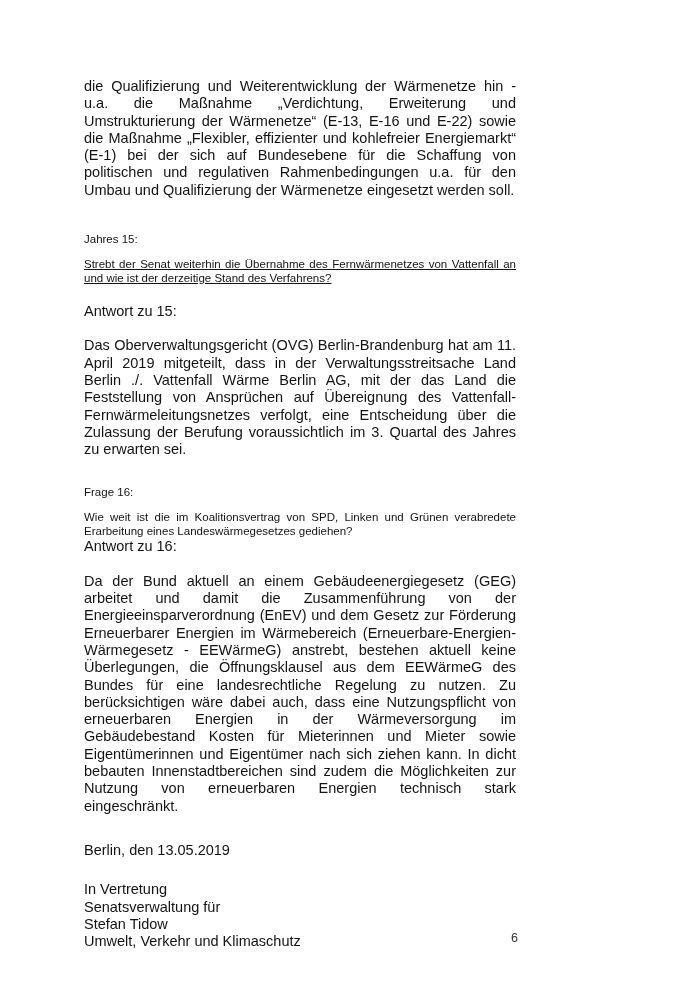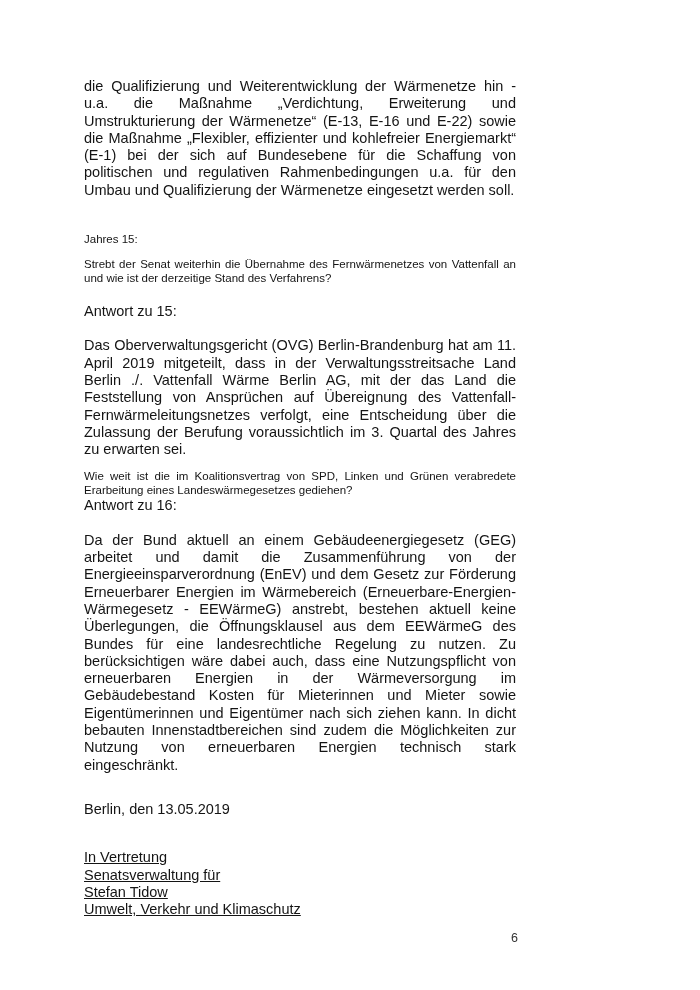--- a/index.html
+++ b/index.html
@@ -27,29 +27,29 @@
   .small {
     font-size: 11.5px;
     line-height: 14px;
   }
   .just {
     text-align: justify;
     text-justify: inter-word;
   }
   
   .q15label  { margin-top: 33px; }
-  .q15text   { margin-top: 11px; }
+  .q15text   { margin-top: 11px; text-decoration: underline; }
   .a15label  { margin-top: 18px; }
   .a15text   { margin-top: 17px; }
   .q16label  { margin-top: 27px; }
   .q16text   { margin-top: 11px; }
   .a16label  { }
   .a16text   { margin-top: 17px; }
   .dateline  { margin-top: 27px; }
-  .signature { margin-top: 31px; text-decoration: underline; }
+  .signature { margin-top: 22px; }
   .page-number {
     position: absolute;
     right: 50px;
     bottom: 45px;
     font-size: 12.5px;
     color: #333333;
   }
 </style>
 </head>
 <body>
@@ -60,20 +60,21 @@
     <p class="body just">die Qualifizierung und Weiterentwicklung der Wärmenetze hin - u.a. die Maßnahme „Verdichtung, Erweiterung und Umstrukturierung der Wärmenetze“ (E-13, E-16 und E-22) sowie die Maßnahme „Flexibler, effizienter und kohlefreier Energiemarkt“ (E-1) bei der sich auf Bundesebene für die Schaffung von politischen und regulativen Rahmenbedingungen u.a. für den Umbau und Qualifizierung der Wärmenetze eingesetzt werden soll.</p>
 
     <p class="small q15label">Jahres 15:</p>
 
     <p class="small just q15text">Strebt der Senat weiterhin die Übernahme des Fernwärmenetzes von Vattenfall an und wie ist der derzeitige Stand des Verfahrens?</p>
 
     <p class="body a15label">Antwort zu 15:</p>
 
     <p class="body just a15text">Das Oberverwaltungsgericht (OVG) Berlin-Brandenburg hat am 11. April 2019 mitgeteilt, dass in der Verwaltungsstreitsache Land Berlin ./. Vattenfall Wärme Berlin AG, mit der das Land die Feststellung von Ansprüchen auf Übereignung des Vattenfall-Fernwärmeleitungsnetzes verfolgt, eine Entscheidung über die Zulassung der Berufung voraussichtlich im 3. Quartal des Jahres zu erwarten sei.</p>
 
+    <p class="small q16label">Frage 16:</p>
 
     <p class="small just q16text">Wie weit ist die im Koalitionsvertrag von SPD, Linken und Grünen verabredete Erarbeitung eines Landeswärmegesetzes gediehen?</p>
 
     <p class="body a16label">Antwort zu 16:</p>
 
     <p class="body just a16text">Da der Bund aktuell an einem Gebäudeenergiegesetz (GEG) arbeitet und damit die Zusammenführung von der Energieeinsparverordnung (EnEV) und dem Gesetz zur Förderung Erneuerbarer Energien im Wärmebereich (Erneuerbare-Energien-Wärmegesetz - EEWärmeG) anstrebt, bestehen aktuell keine Überlegungen, die Öffnungsklausel aus dem EEWärmeG des Bundes für eine landesrechtliche Regelung zu nutzen. Zu berücksichtigen wäre dabei auch, dass eine Nutzungspflicht von erneuerbaren Energien in der Wärmeversorgung im Gebäudebestand Kosten für Mieterinnen und Mieter sowie Eigentümerinnen und Eigentümer nach sich ziehen kann. In dicht bebauten Innenstadtbereichen sind zudem die Möglichkeiten zur Nutzung von erneuerbaren Energien technisch stark eingeschränkt.</p>
 
     <p class="body dateline">Berlin, den 13.05.2019</p>
 
     <div class="signature">

